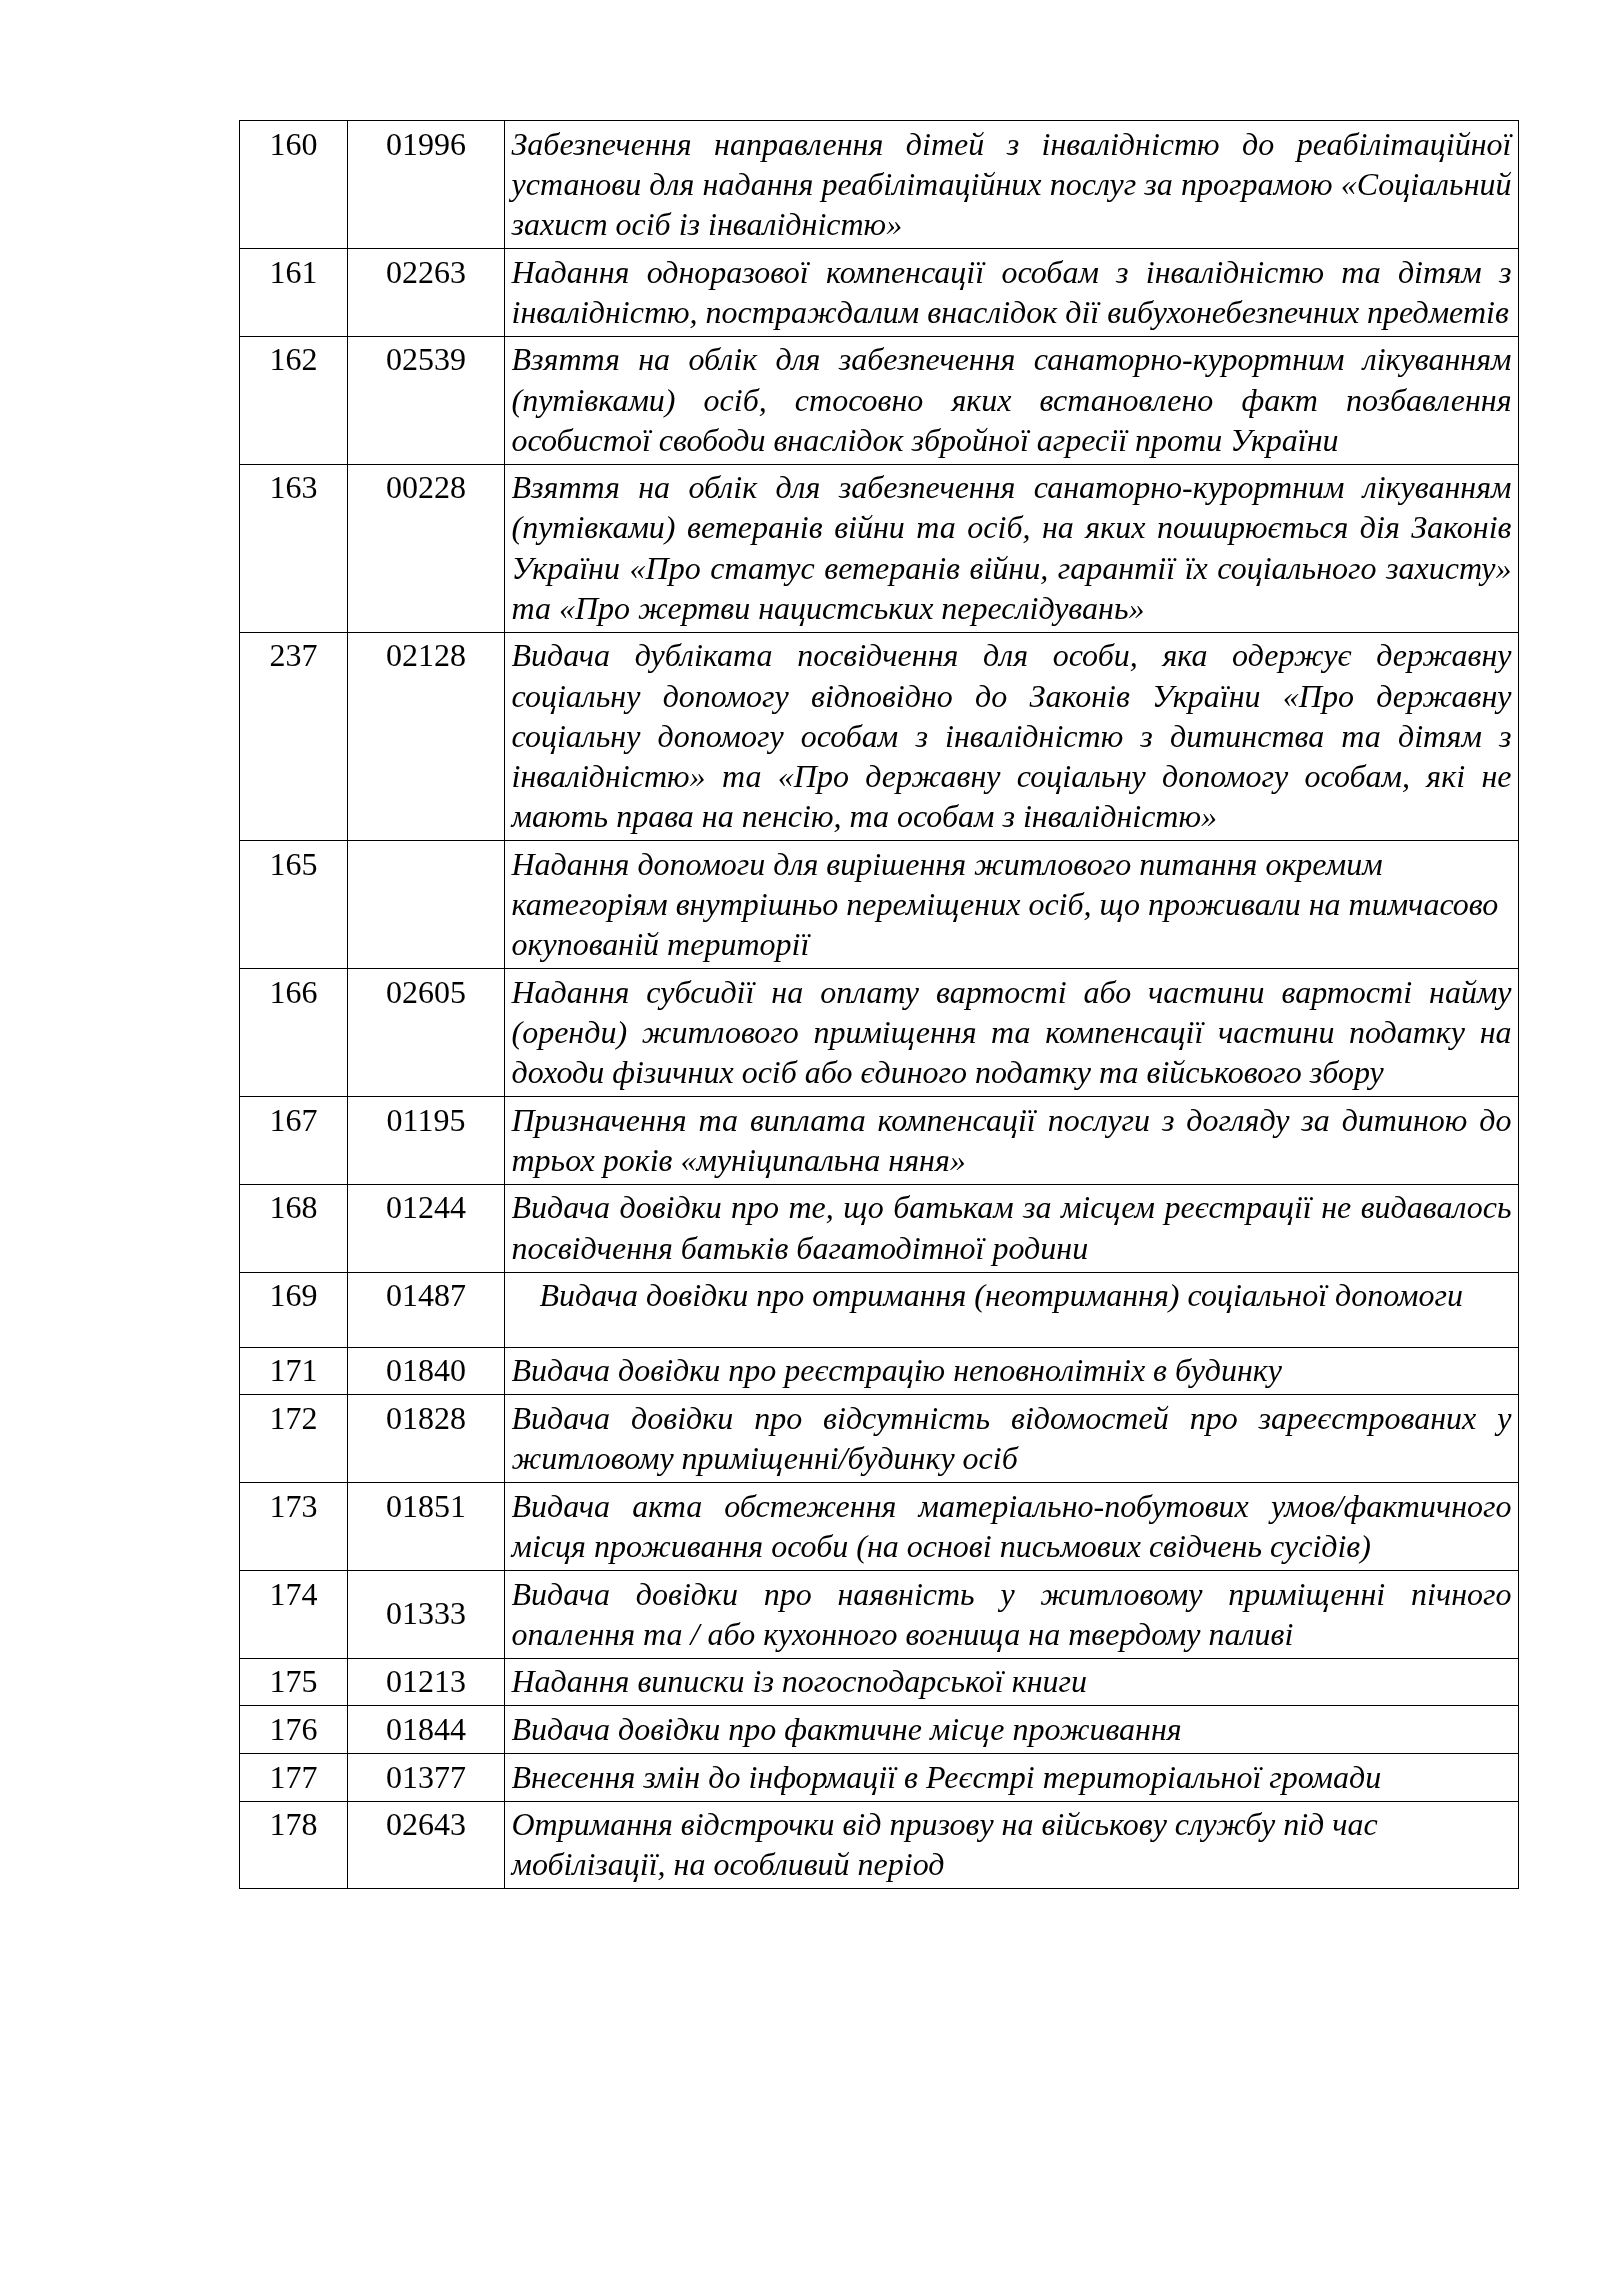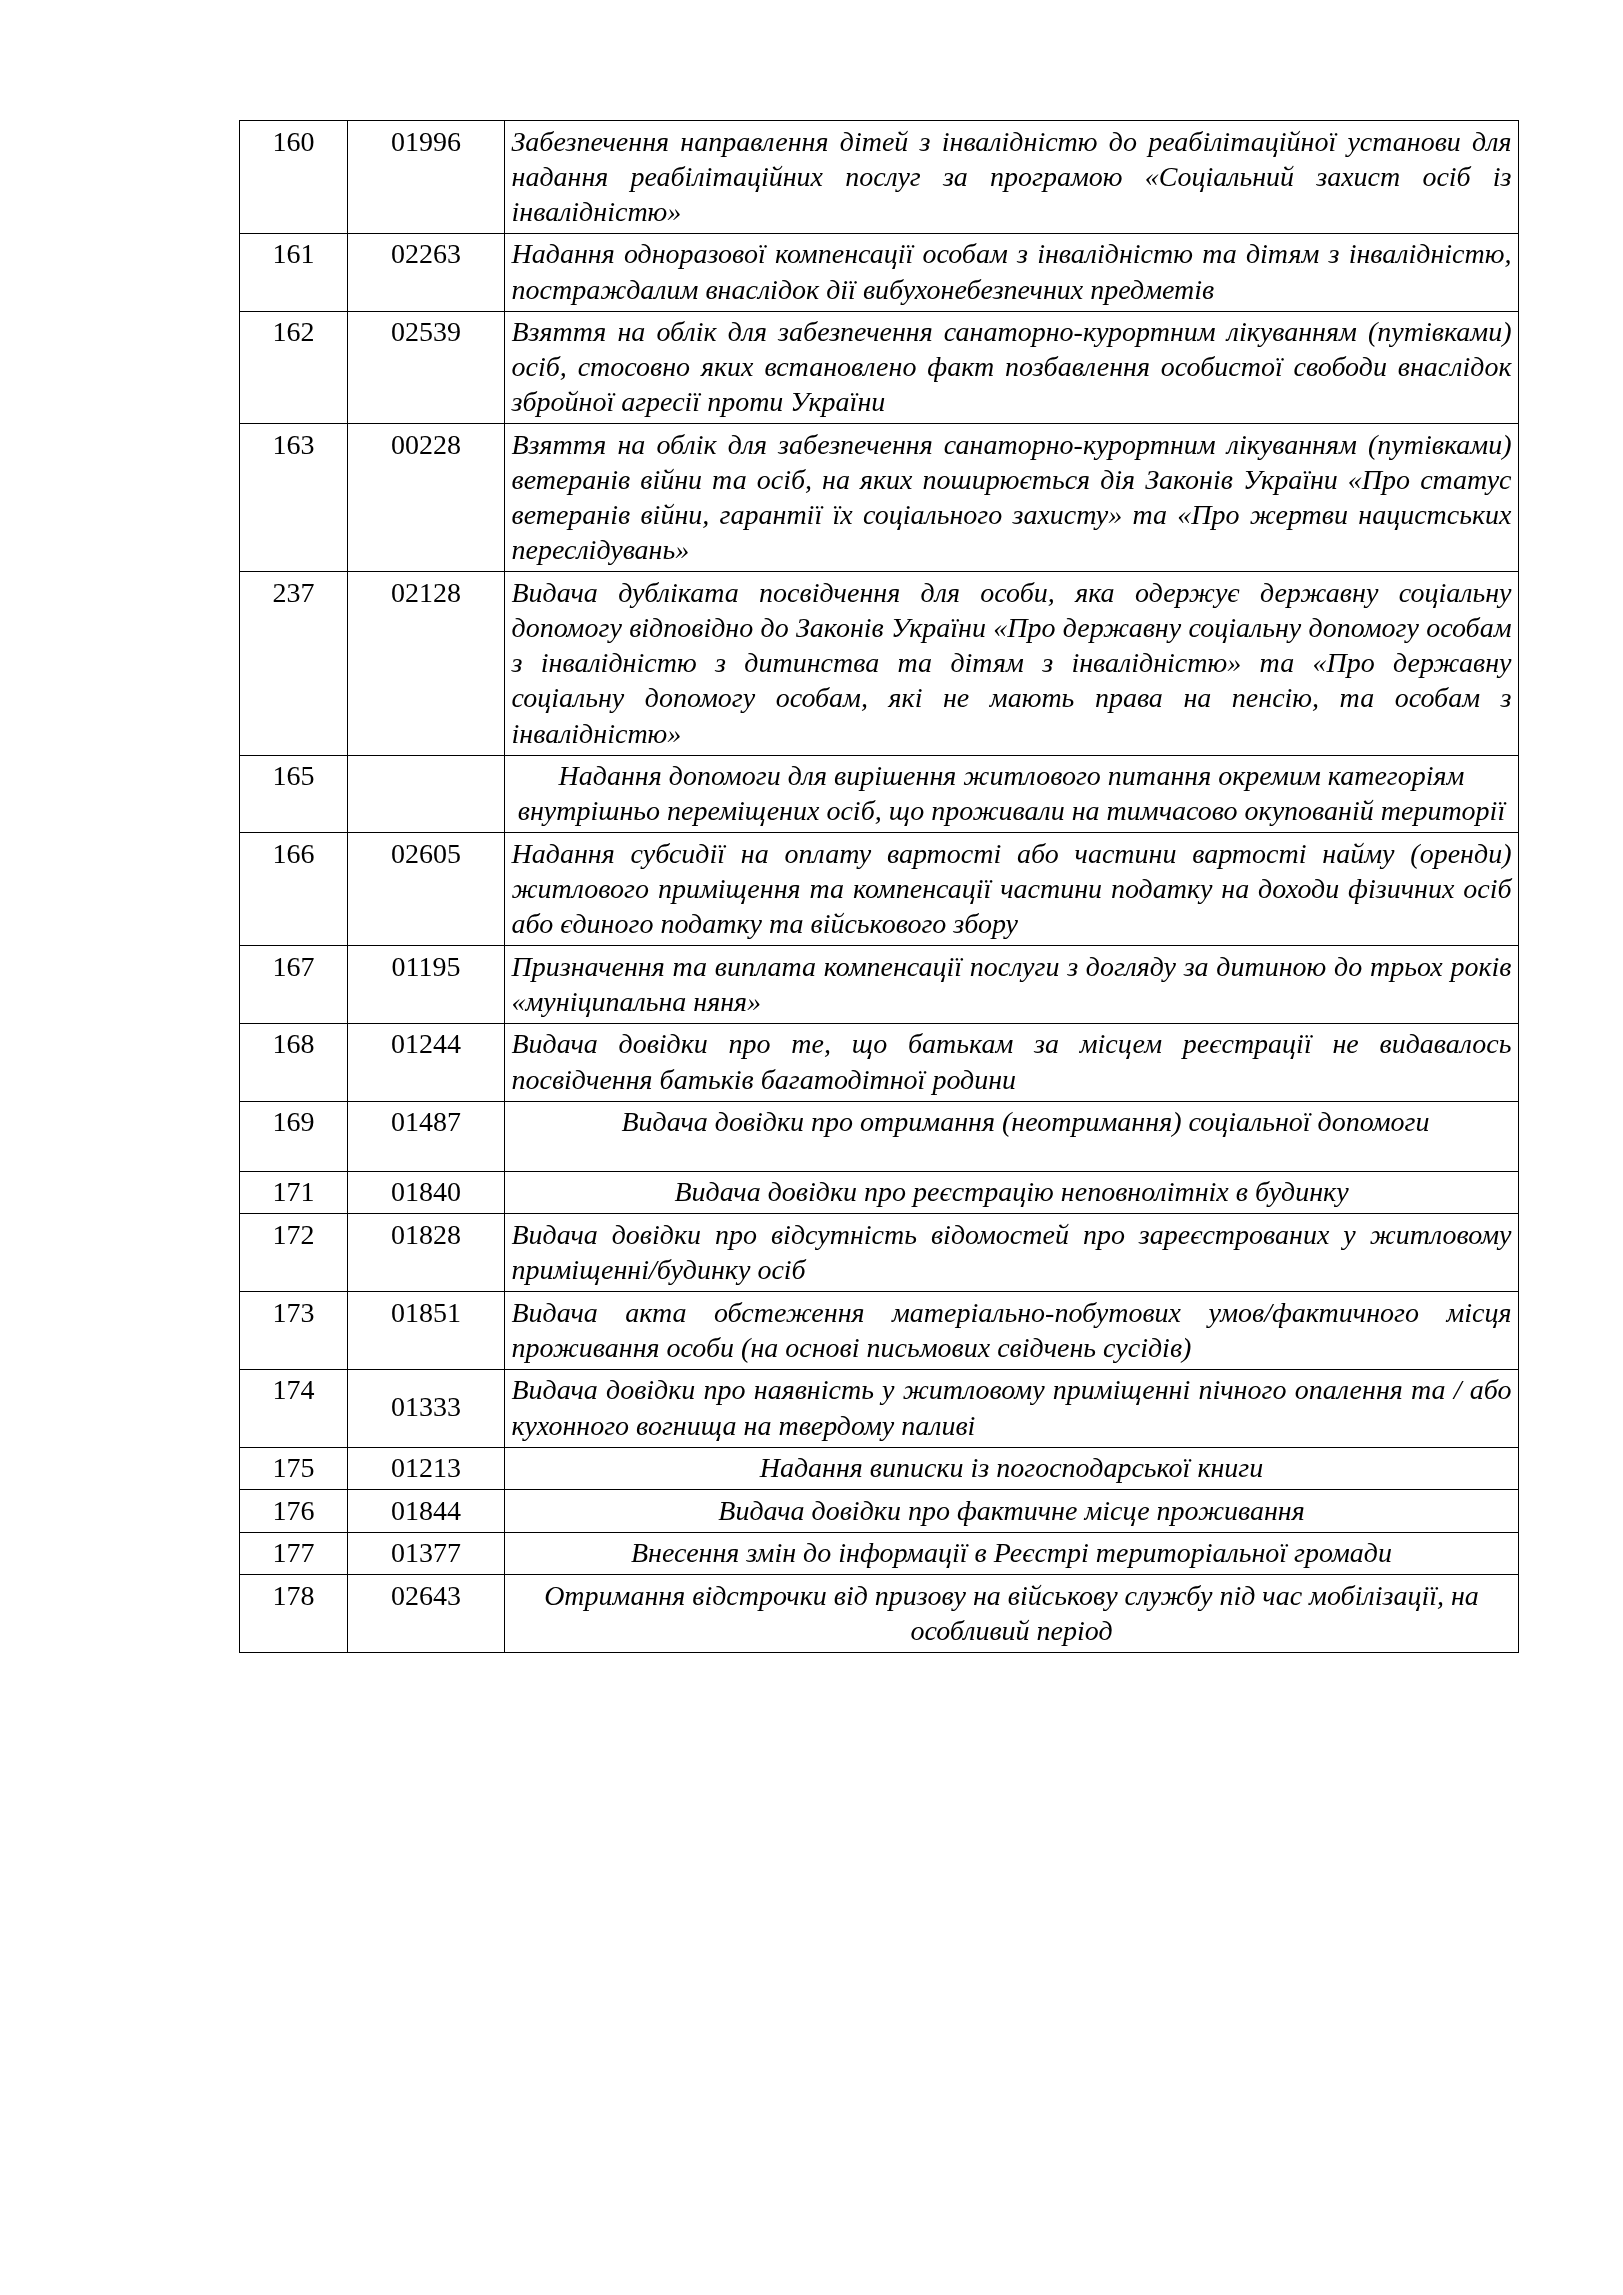--- a/index.html
+++ b/index.html
@@ -27,21 +27,21 @@
     border-collapse: collapse;
     table-layout: fixed;
     width: 1279px;
     margin: 0;
   }
 
   table.services-table td {
     border: 1.3px solid #000000;
     padding: 2.6px 6.5px 3.9px 6.5px;
     vertical-align: top;
-    font-size: 28px;
+    font-size: 32px;
     line-height: 1.255;
   }
 
   col.col-num   { width: 108px; }
   col.col-code  { width: 157px; }
   col.col-desc  { width: 1014px; }
 
   td.cell-num {
     text-align: center;
     vertical-align: top;
@@ -55,21 +55,21 @@
   td.cell-desc {
     text-align: justify;
     text-justify: inter-word;
     vertical-align: top;
     padding-left: 10.5px;
     padding-right: 9.2px;
     hyphens: none;
     font-style: italic;
   }
   td.cell-desc.nojustify {
-    text-align: center;
+    text-align: left;
   }
 
   
   td.cell-code.middle {
     vertical-align: middle;
     padding-top: 1px;
   }
   td.cell-desc.middle {
     vertical-align: middle;
   }

